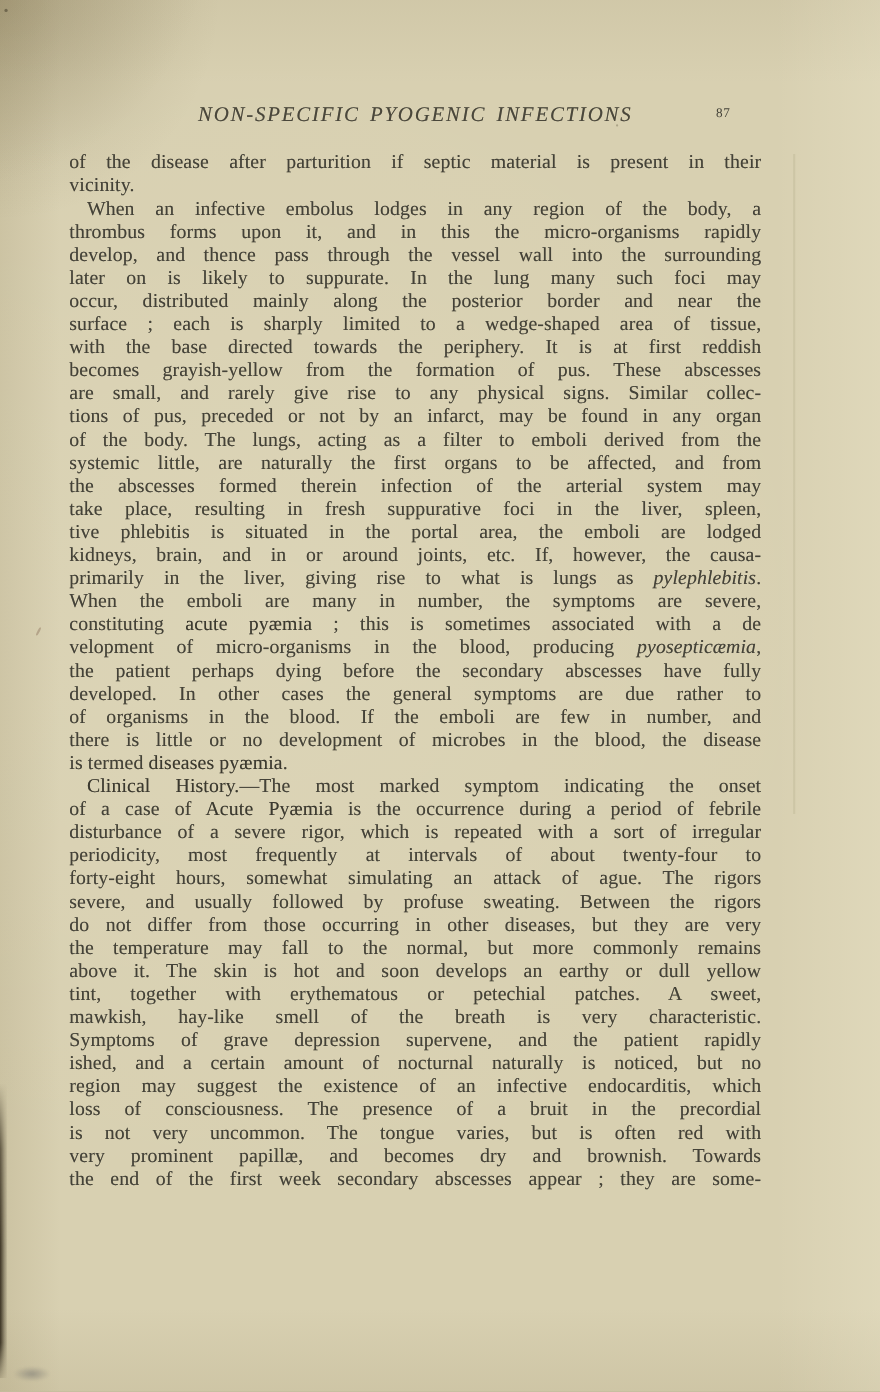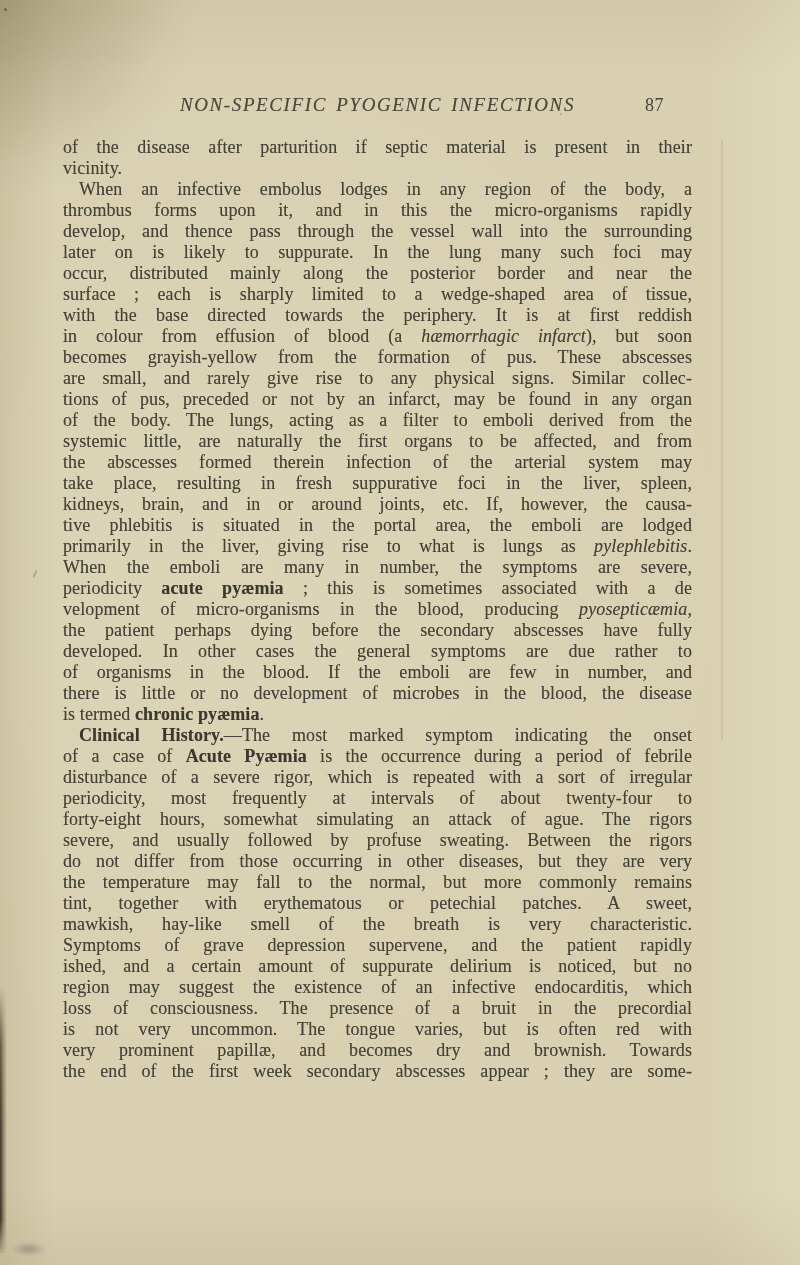--- a/index.html
+++ b/index.html
@@ -26,39 +26,39 @@
     position: absolute; left: 63px; top: 94px; width: 629px; height: 26px;
   }
   .head-title {
     display: block; text-align: center;
     font-style: italic; font-size: 19px; letter-spacing: 1.6px; word-spacing: 3px;
     color: #4a473b;
     text-shadow: 0 0 0.5px rgba(74,71,59,0.45);
   }
   .page-number {
     position: absolute; right: 28px; top: 1px;
-    font-size: 18px; color: #46443a; letter-spacing: 0.5px;
+    font-size: 12px; color: #46443a; letter-spacing: 0.5px;
   }
   
   .text-block {
     position: absolute; left: 63px; top: 137px; width: 629px;
     font-size: 18px; line-height: 21px;
     letter-spacing: 0.1px;
     text-shadow: 0 0 0.5px rgba(64,60,48,0.45);
   }
   .line {
     text-align: justify;
     text-align-last: justify;
     height: 21px; overflow: hidden; white-space: nowrap;
   }
   .line.para-end { text-align-last: left; }
   .line.indent { text-indent: 16px; }
   .run-n { font-style: normal; }
   .run-i { font-style: italic; }
-  .run-b { font-weight: bold; color: #3b392f; margin-top: 24px; }
+  .run-b { font-weight: normal; color: #3b392f; margin-top: 24px; }
   
   .left-edge-shadow {
     position: absolute; left: 0; top: 985px; bottom: 12px; width: 7px;
     background: linear-gradient(90deg, rgba(44,36,22,0.9) 0%, rgba(44,36,22,0.35) 55%, rgba(44,36,22,0) 100%);
     -webkit-mask-image: linear-gradient(180deg, rgba(0,0,0,0) 0%, rgba(0,0,0,0.75) 22%, #000 55%, #000 88%, rgba(0,0,0,0.15) 100%);
     mask-image: linear-gradient(180deg, rgba(0,0,0,0) 0%, rgba(0,0,0,0.75) 22%, #000 55%, #000 88%, rgba(0,0,0,0.15) 100%);
     filter: blur(0.6px);
   }
   .corner-shade {
     position: absolute; left: 0; top: 0; width: 240px; height: 240px;
@@ -95,53 +95,53 @@
         <div class="line para-end"><span class="run-n">vicinity.</span></div>
       </div>
       <div class="para">
         <div class="line indent"><span class="run-n">When an infective embolus lodges in any region of the body, a</span></div>
         <div class="line"><span class="run-n">thrombus forms upon it, and in this the micro-organisms rapidly</span></div>
         <div class="line"><span class="run-n">develop, and thence pass through the vessel wall into the surrounding</span></div>
         <div class="line"><span class="run-n">later on is likely to suppurate. In the lung many such foci may</span></div>
         <div class="line"><span class="run-n">occur, distributed mainly along the posterior border and near the</span></div>
         <div class="line"><span class="run-n">surface ; each is sharply limited to a wedge-shaped area of tissue,</span></div>
         <div class="line"><span class="run-n">with the base directed towards the periphery. It is at first reddish</span></div>
-        <div class="line"><span class="run-n">in colour from effusion of blood (a </span><span class="run-i">hæmorrhagic infarct</span><span class="run-n">), but soon</span></div>
         <div class="line"><span class="run-n">becomes grayish-yellow from the formation of pus. These abscesses</span></div>
         <div class="line"><span class="run-n">are small, and rarely give rise to any physical signs. Similar collec-</span></div>
         <div class="line"><span class="run-n">tions of pus, preceded or not by an infarct, may be found in any organ</span></div>
         <div class="line"><span class="run-n">of the body. The lungs, acting as a filter to emboli derived from the</span></div>
         <div class="line"><span class="run-n">systemic little, are naturally the first organs to be affected, and from</span></div>
         <div class="line"><span class="run-n">the abscesses formed therein infection of the arterial system may</span></div>
         <div class="line"><span class="run-n">take place, resulting in fresh suppurative foci in the liver, spleen,</span></div>
+        <div class="line"><span class="run-n">tive phlebitis is situated in the portal area, the emboli are lodged</span></div>
         <div class="line"><span class="run-n">kidneys, brain, and in or around joints, etc. If, however, the causa-</span></div>
-        <div class="line"><span class="run-n">tive phlebitis is situated in the portal area, the emboli are lodged</span></div>
         <div class="line"><span class="run-n">primarily in the liver, giving rise to what is lungs as </span><span class="run-i">pylephlebitis</span><span class="run-n">.</span></div>
         <div class="line"><span class="run-n">When the emboli are many in number, the symptoms are severe,</span></div>
-        <div class="line"><span class="run-n">periodicity </span><span class="run-b">acute pyæmia</span><span class="run-n"> ; this is sometimes associated with a de</span></div>
+        <div class="line"><span class="run-n">constituting </span><span class="run-b">acute pyæmia</span><span class="run-n"> ; this is sometimes associated with a de</span></div>
         <div class="line"><span class="run-n">velopment of micro-organisms in the blood, producing </span><span class="run-i">pyosepticæmia</span><span class="run-n">,</span></div>
         <div class="line"><span class="run-n">the patient perhaps dying before the secondary abscesses have fully</span></div>
         <div class="line"><span class="run-n">developed. In other cases the general symptoms are due rather to</span></div>
         <div class="line"><span class="run-n">of organisms in the blood. If the emboli are few in number, and</span></div>
         <div class="line"><span class="run-n">there is little or no development of microbes in the blood, the disease</span></div>
-        <div class="line para-end"><span class="run-n">is termed </span><span class="run-b">chronic pyæmia</span><span class="run-n">.</span></div>
+        <div class="line para-end"><span class="run-n">is termed </span><span class="run-b">diseases pyæmia</span><span class="run-n">.</span></div>
       </div>
       <div class="para">
         <div class="line indent"><span class="run-b">Clinical History.</span><span class="run-n">—The most marked symptom indicating the onset</span></div>
         <div class="line"><span class="run-n">of a case of </span><span class="run-b">Acute Pyæmia</span><span class="run-n"> is the occurrence during a period of febrile</span></div>
         <div class="line"><span class="run-n">disturbance of a severe rigor, which is repeated with a sort of irregular</span></div>
         <div class="line"><span class="run-n">periodicity, most frequently at intervals of about twenty-four to</span></div>
         <div class="line"><span class="run-n">forty-eight hours, somewhat simulating an attack of ague. The rigors</span></div>
         <div class="line"><span class="run-n">severe, and usually followed by profuse sweating. Between the rigors</span></div>
         <div class="line"><span class="run-n">do not differ from those occurring in other diseases, but they are very</span></div>
         <div class="line"><span class="run-n">the temperature may fall to the normal, but more commonly remains</span></div>
+        <div class="line"><span class="run-n">above it. The skin is hot and soon develops an earthy or dull yellow</span></div>
         <div class="line"><span class="run-n">tint, together with erythematous or petechial patches. A sweet,</span></div>
         <div class="line"><span class="run-n">mawkish, hay-like smell of the breath is very characteristic.</span></div>
         <div class="line"><span class="run-n">Symptoms of grave depression supervene, and the patient rapidly</span></div>
-        <div class="line"><span class="run-n">ished, and a certain amount of suppurate delirium is noticed, but no</span></div>
+        <div class="line"><span class="run-n">ished, and a certain amount of nocturnal naturally is noticed, but no</span></div>
         <div class="line"><span class="run-n">region may suggest the existence of an infective endocarditis, which</span></div>
         <div class="line"><span class="run-n">loss of consciousness. The presence of a bruit in the precordial</span></div>
         <div class="line"><span class="run-n">is not very uncommon. The tongue varies, but is often red with</span></div>
         <div class="line"><span class="run-n">very prominent papillæ, and becomes dry and brownish. Towards</span></div>
         <div class="line"><span class="run-n">the end of the first week secondary abscesses appear ; they are some-</span></div>
       </div>
     </div>
 
   <div class="corner-shade"></div>
   <div class="left-edge-shadow"></div>

